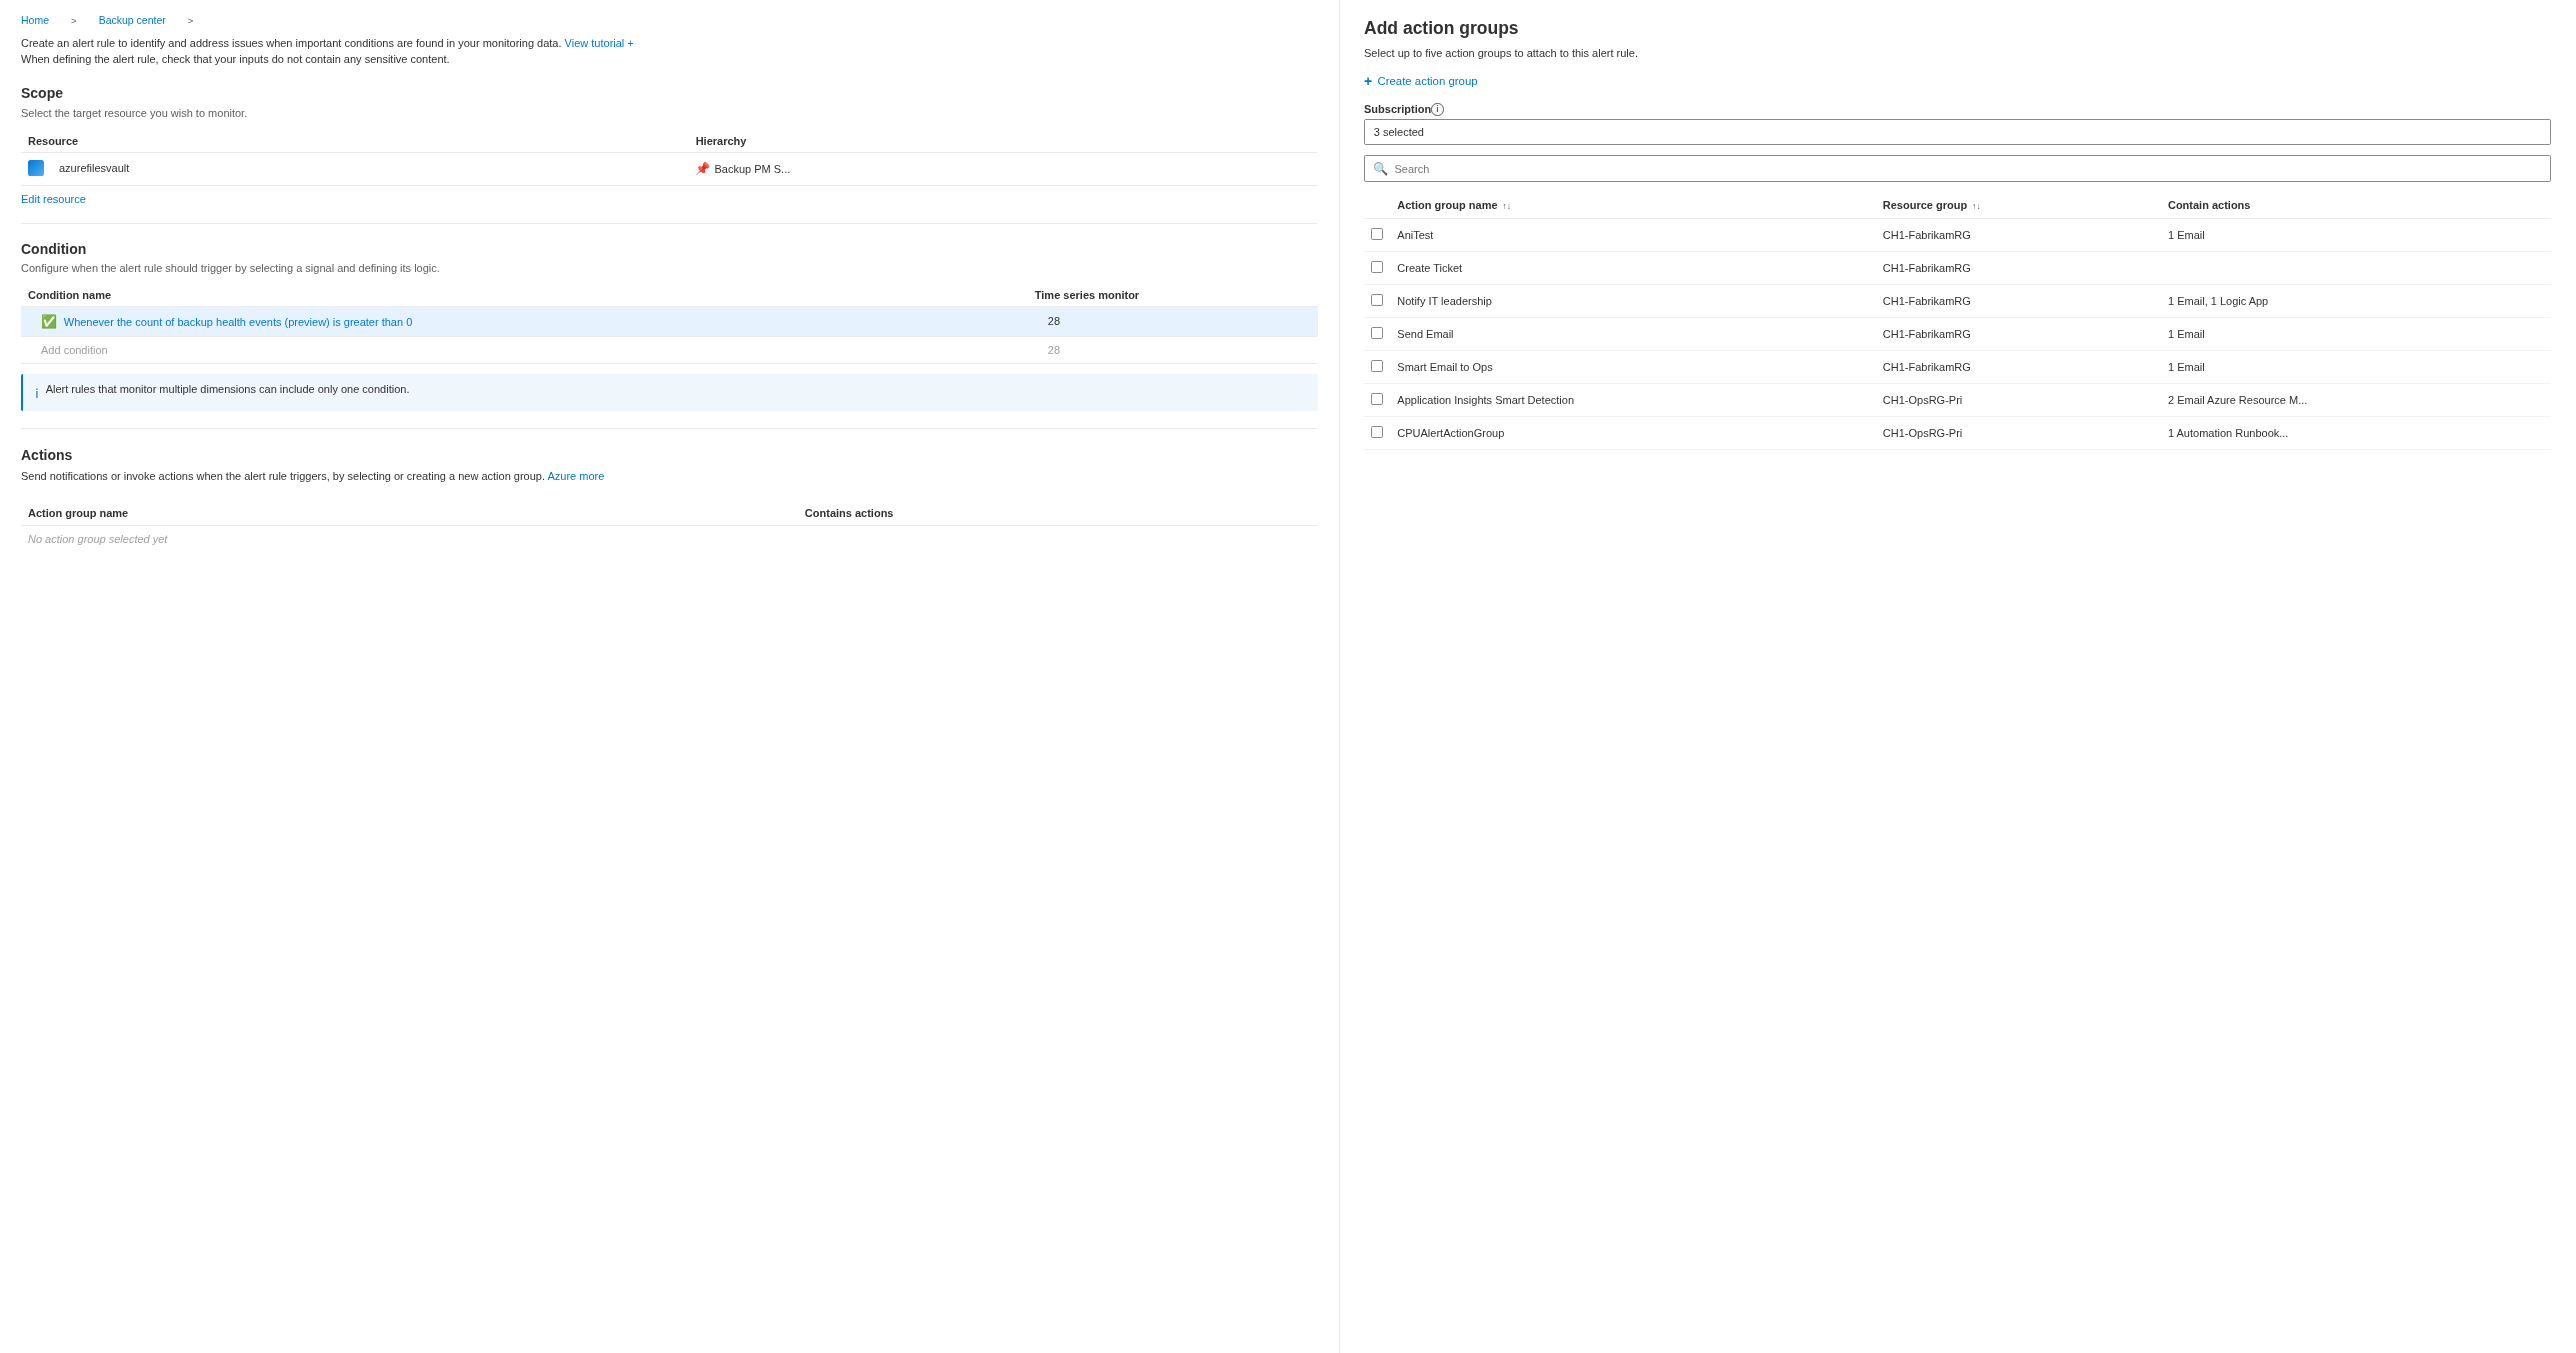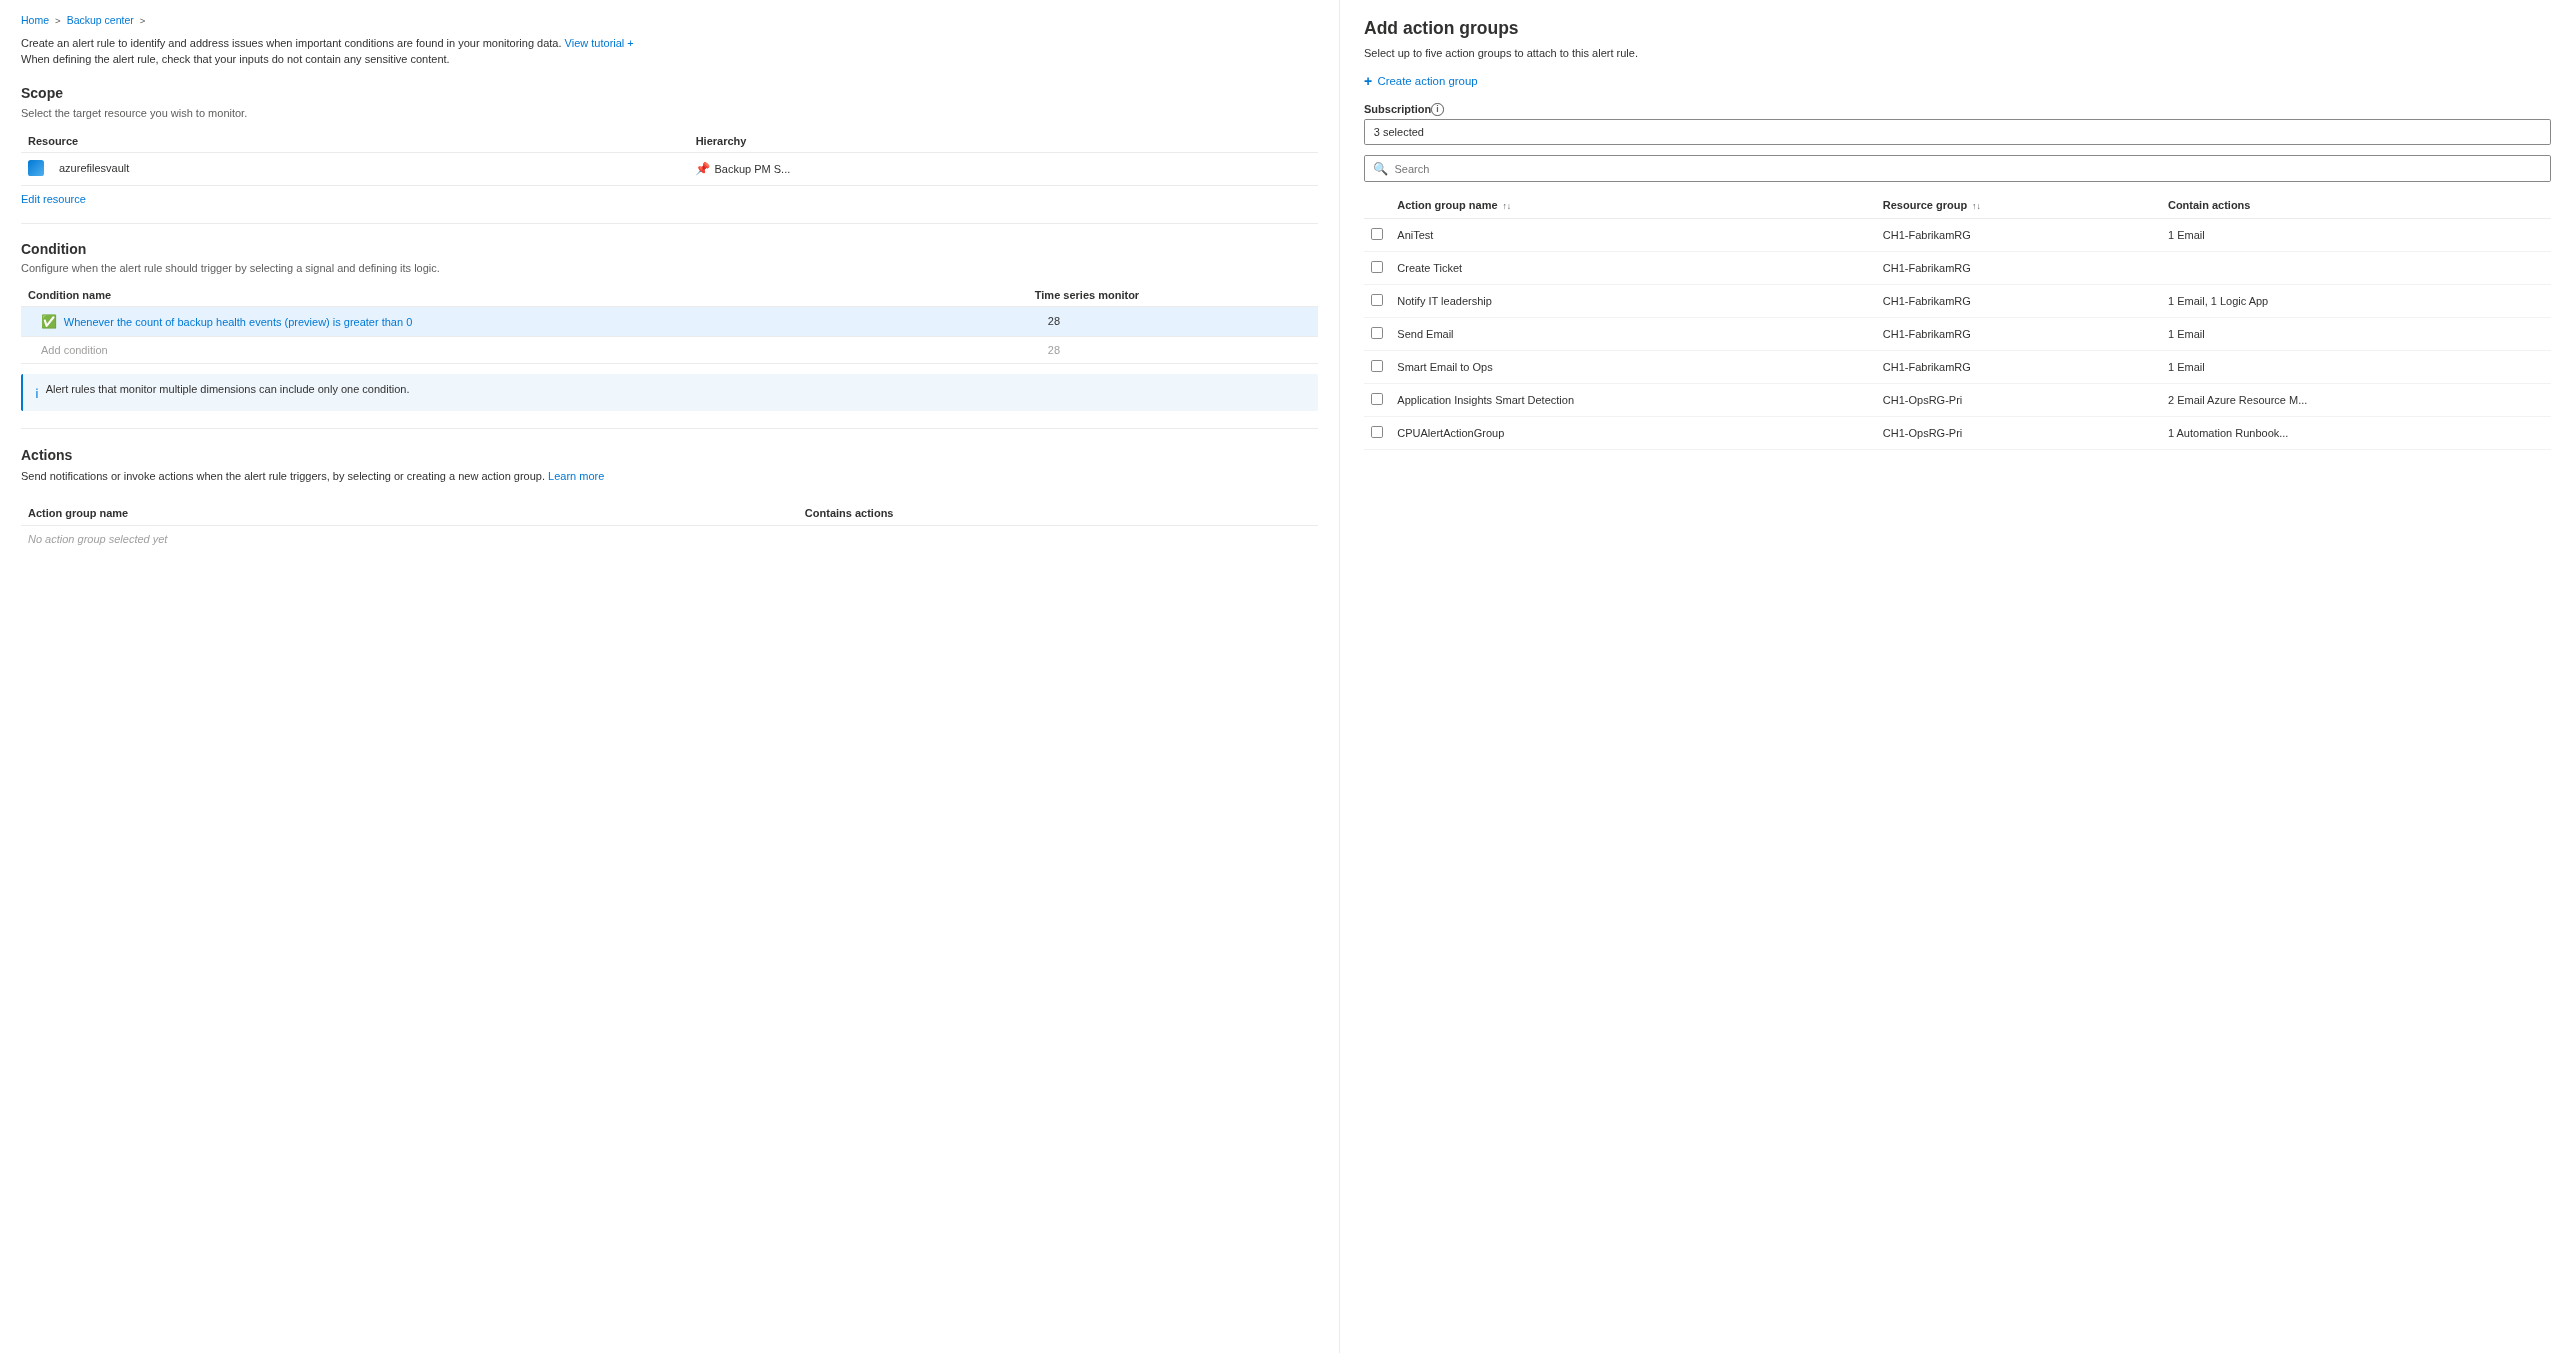--- a/index.html
+++ b/index.html
@@ -17,21 +17,21 @@
     .left-panel {
       flex: 0 0 52%;
       padding: 14px 21px;
       overflow-y: auto;
       border-right: 0.9px solid #edebe9;
     }
 
     .breadcrumb {
       display: flex;
       align-items: flex-end;
-      gap: 6px;
+      gap: 22px;
       font-size: 10.5px;
       color: #605e5c;
       margin-bottom: 8.8px;
     }
     .breadcrumb a {
       color: #0078d4;
       text-decoration: none;
     }
     .breadcrumb-sep {
       color: #605e5c;
@@ -417,21 +417,21 @@
     <span class="info-icon">ℹ</span>
     <span>Alert rules that monitor multiple dimensions can include only one condition.</span>
   </div>
 
   <hr class="divider">
 
   
   <div class="section-title">Actions</div>
   <p class="description">
     <span>Send notifications or invoke actions when the alert rule triggers, by selecting or creating a new action group.</span>
-    <a href="#">Learn more</a>
+    <a href="#">Azure more</a>
   </p>
 
   <table class="actions-table">
     <thead>
       <tr>
         <th>Action group name</th>
         <th>Contains actions</th>
       </tr>
     </thead>
     <tbody>

